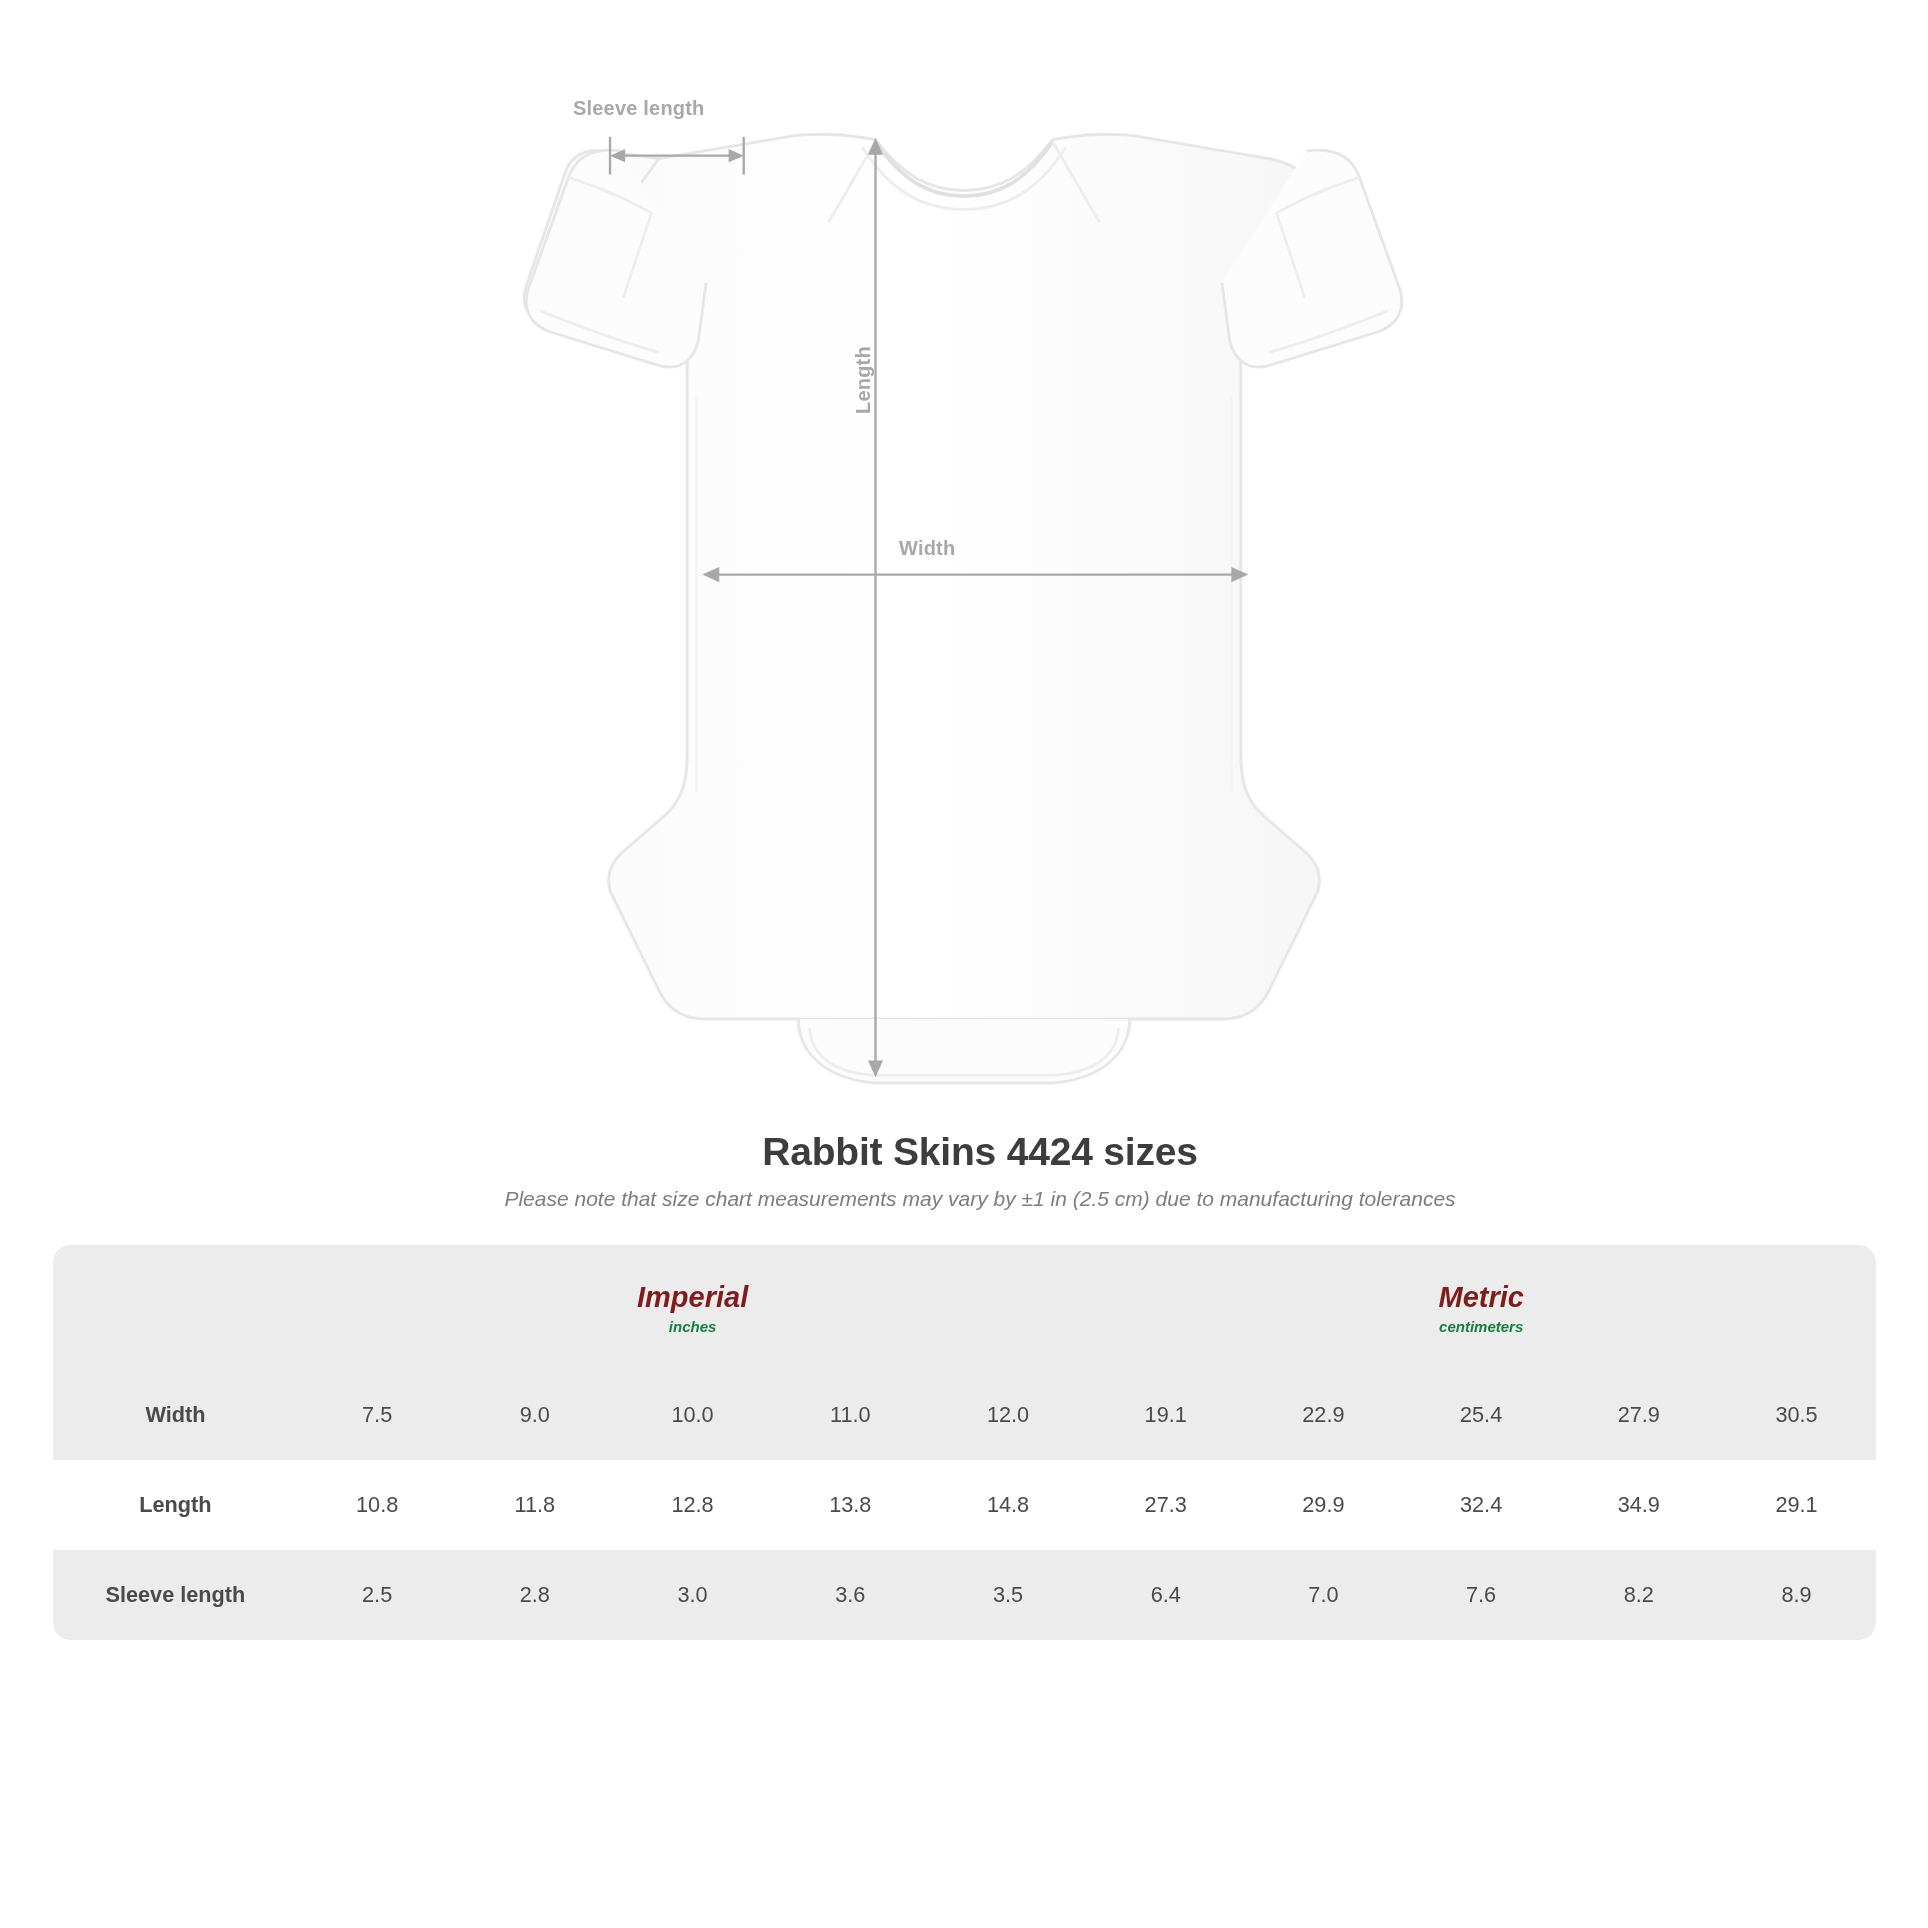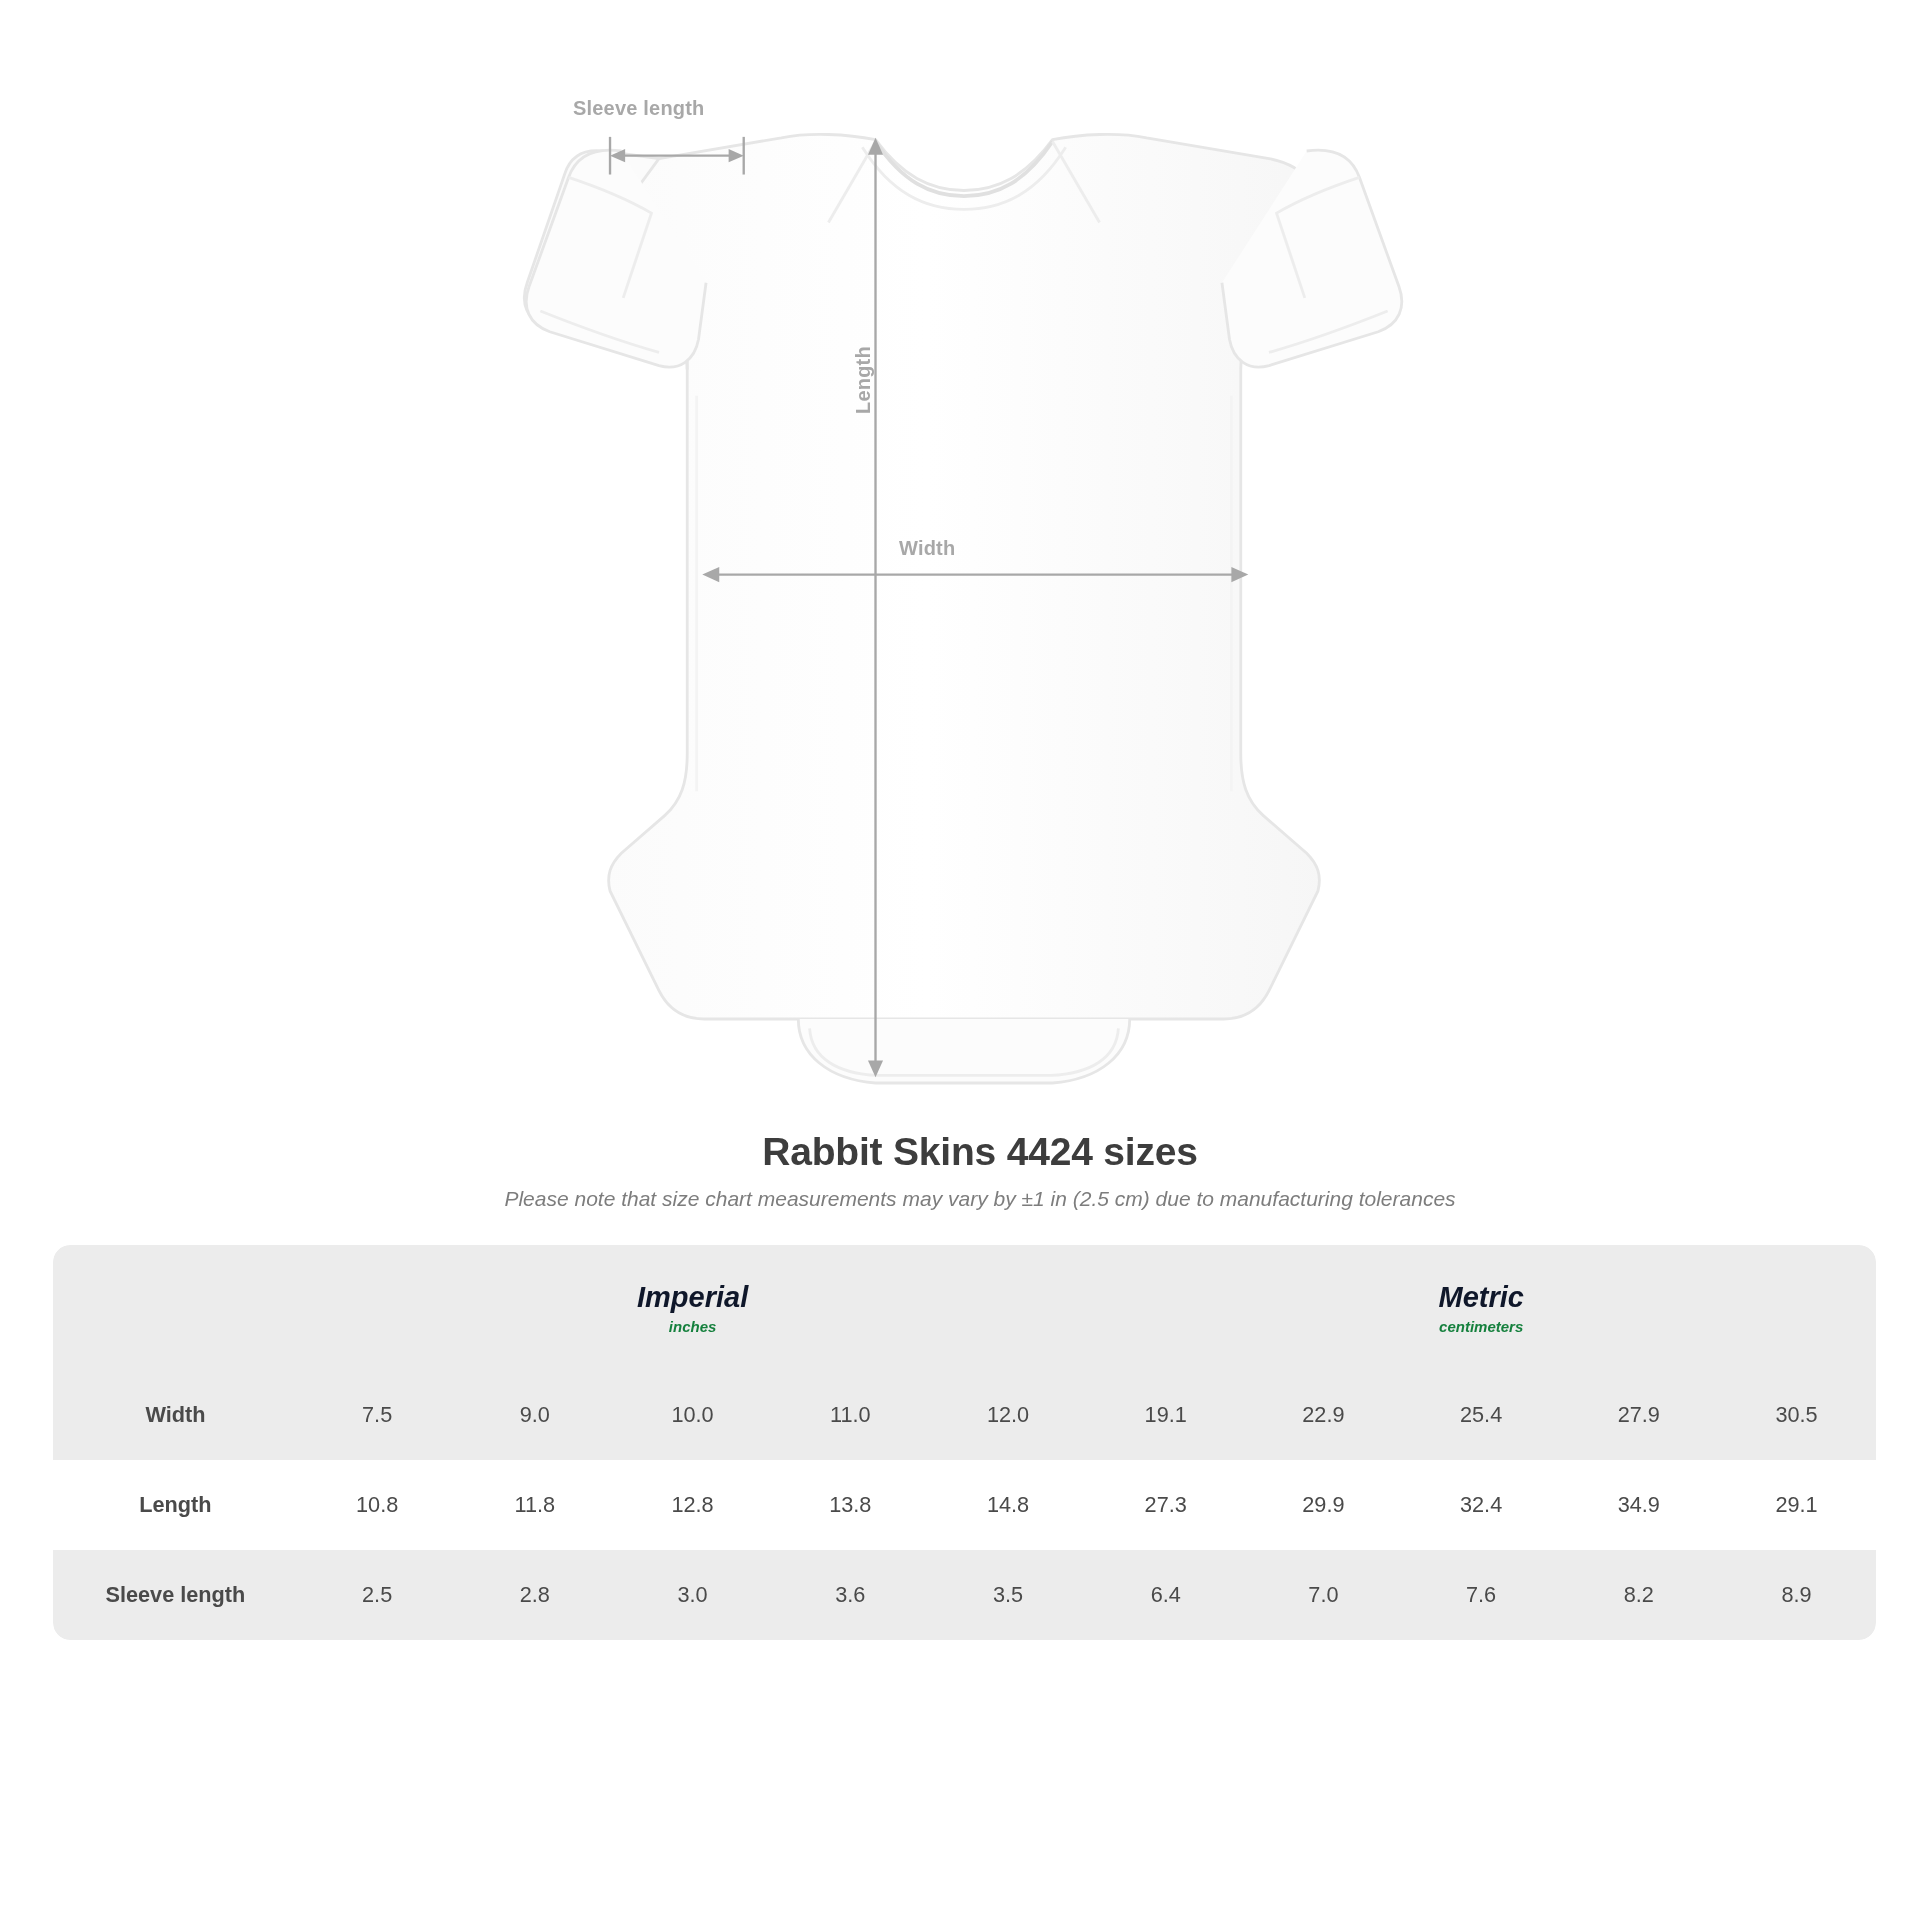--- a/index.html
+++ b/index.html
@@ -86,21 +86,21 @@
   table.size-table tr.unit-row > th {
     background: #ececec;
     padding: 34px 0 32px 0;
     vertical-align: middle;
     border: none;
   }
   .unit-name {
     font-size: 29px;
     font-style: italic;
     font-weight: bold;
-    color: #0f172a;
+    color: #7f1d1d;
     line-height: 1.25;
   }
   .unit-sub {
     font-size: 15px;
     font-style: italic;
     color: #15803d;
     line-height: 1.5;
   }
   .rounded-tl { border-top-left-radius: 17px; }
   .rounded-tr { border-top-right-radius: 17px; }

